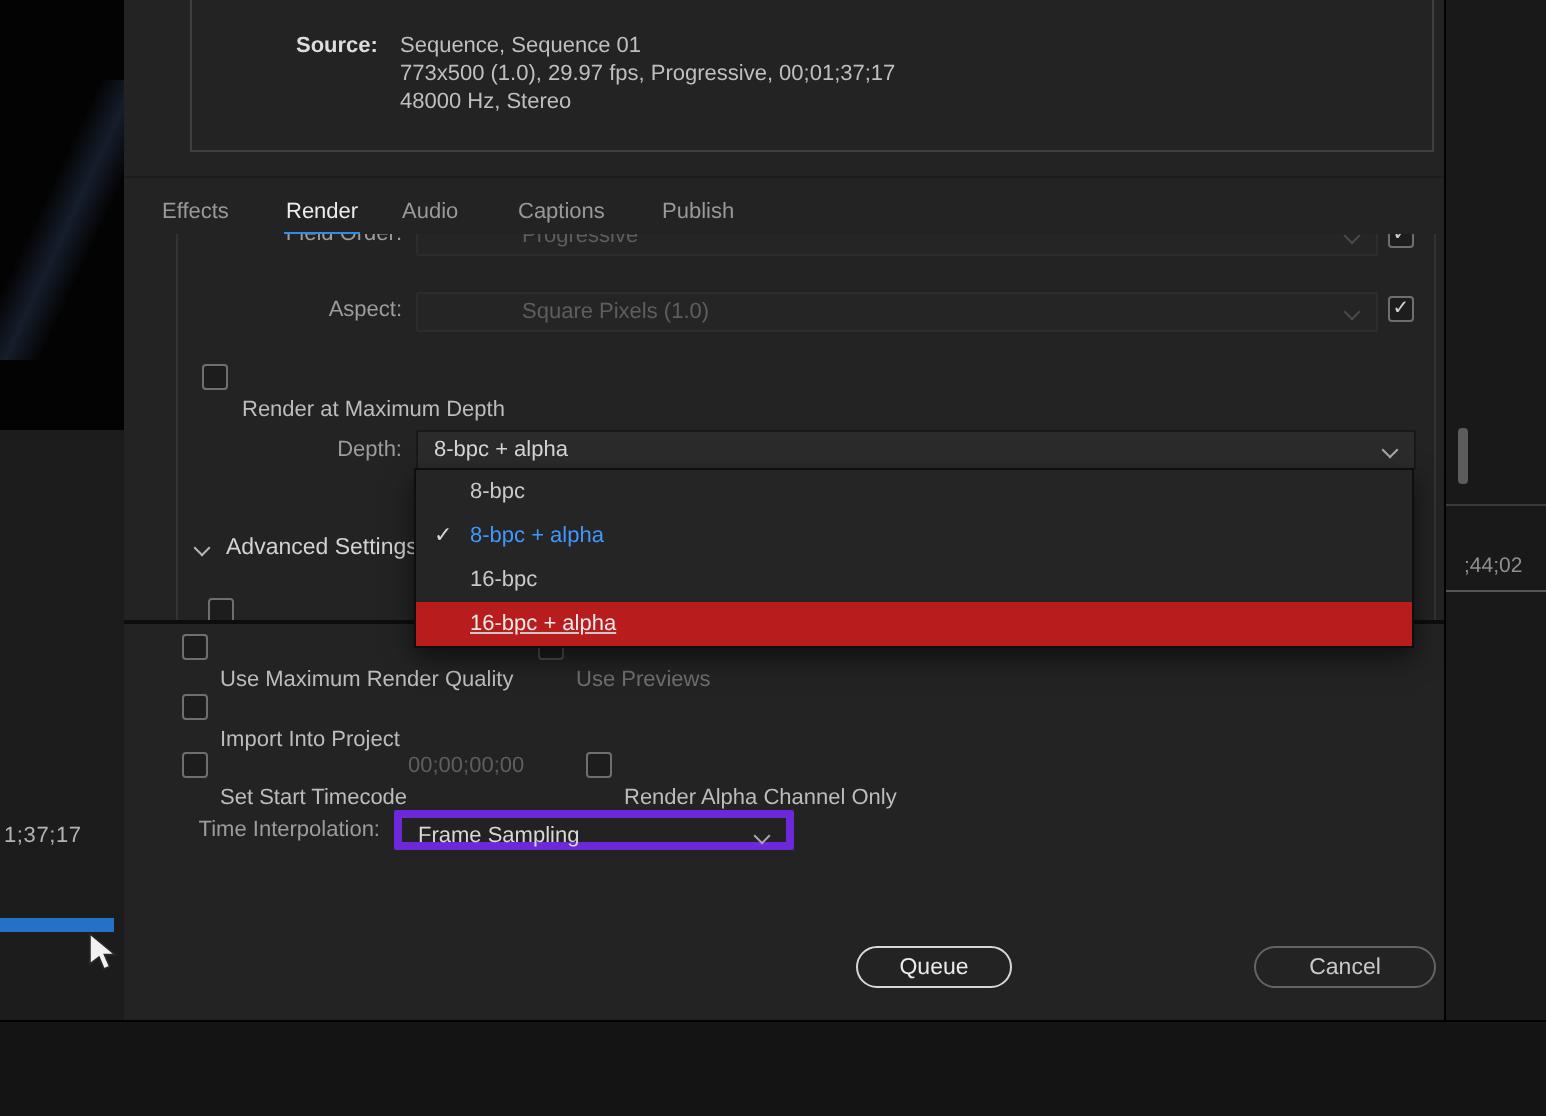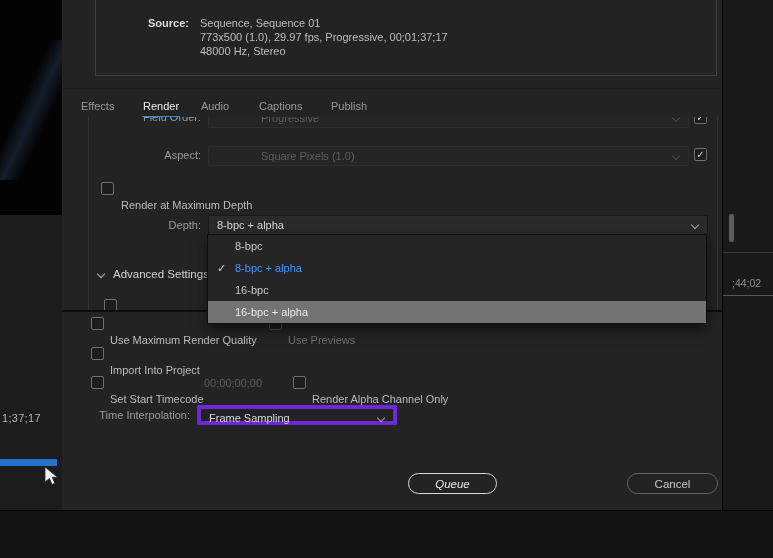--- a/index.html
+++ b/index.html
@@ -65,41 +65,41 @@
               border-right:1.6px solid #b5b5b5; border-bottom:1.6px solid #b5b5b5; transform:rotate(45deg); }
   .adv-label { position:absolute; left:24px; top:151px; color:#d2d2d2; font-size:11.5px; }
 
   
   .depth-menu { position:absolute; left:145px; top:234px; width:500px; background:#252525; border:1px solid #0e0e0e;
                 box-shadow:0 5px 12px rgba(0,0,0,.55); z-index:30; }
   .opt { position:relative; height:22px; line-height:22px; color:#c9c9c9; cursor:default; }
   .opt-check { position:absolute; left:9px; top:0; color:#d8d8d8; }
   .opt-label { margin-left:27px; display:block; }
   .opt.selected .opt-label { color:#4097ff; }
-  .opt.hovered { background:#737373; }
+  .opt.hovered { background:#b91c1c;text-decoration:underline; }
   .opt.hovered .opt-label { color:#eaeaea; }
 
   
   .bg-lower { position:absolute; left:0; top:310px; width:660px; height:200px; background:#232323; border-top:2px solid #0d0d0d; z-index:5; }
   .lz { z-index:6; }
   .cb-umrq { left:29px; top:317px; } .lbl-umrq { left:48px; top:318px; }
   .cb-up { left:207px; top:317px; } .lbl-up { left:226px; top:318px; }
   .cb-iip { left:29px; top:347px; } .lbl-iip { left:48px; top:348px; }
   .cb-sst { left:29px; top:376px; } .lbl-sst { left:48px; top:377px; }
   .tc-dim { position:absolute; color:#5e5e5e; z-index:6; }
   .tc-start { left:142px; top:377px; }
   .cb-raco { left:231px; top:376px; } .lbl-raco { left:250px; top:377px; }
   .ti-label { position:absolute; left:0; width:128px; text-align:right; top:409px; color:#9c9c9c; z-index:6; }
   .ti-sel { left:135px; top:405px; width:200px; background:#222; border:4px solid #6d28d9; z-index:6; }
   .ti-sel .select-value { color:#d8d8d8; }
 
   .btn { position:absolute; top:473px; height:21px; border-radius:10.5px; background:transparent; border:1px solid #646464;
          color:#c9c9c9; font-size:11.5px; font-family:inherit; text-align:center; z-index:6; cursor:default; }
   .btn-metadata { left:29px; width:90px; }
-  .btn-queue { left:346px; width:89px; border:1.5px solid #d8d8d8; color:#eaeaea;font-style:italic; }
+  .btn-queue { left:366px; width:78px; border:1.5px solid #d8d8d8; color:#eaeaea; }
   .btn-export { left:465px; width:91px; }
   .btn-cancel { left:565px; width:91px; }
 </style>
 </head>
 <body>
 
 <div class="stage">
 
   <div class="monitor">
     <div class="monitor-streak"></div>

